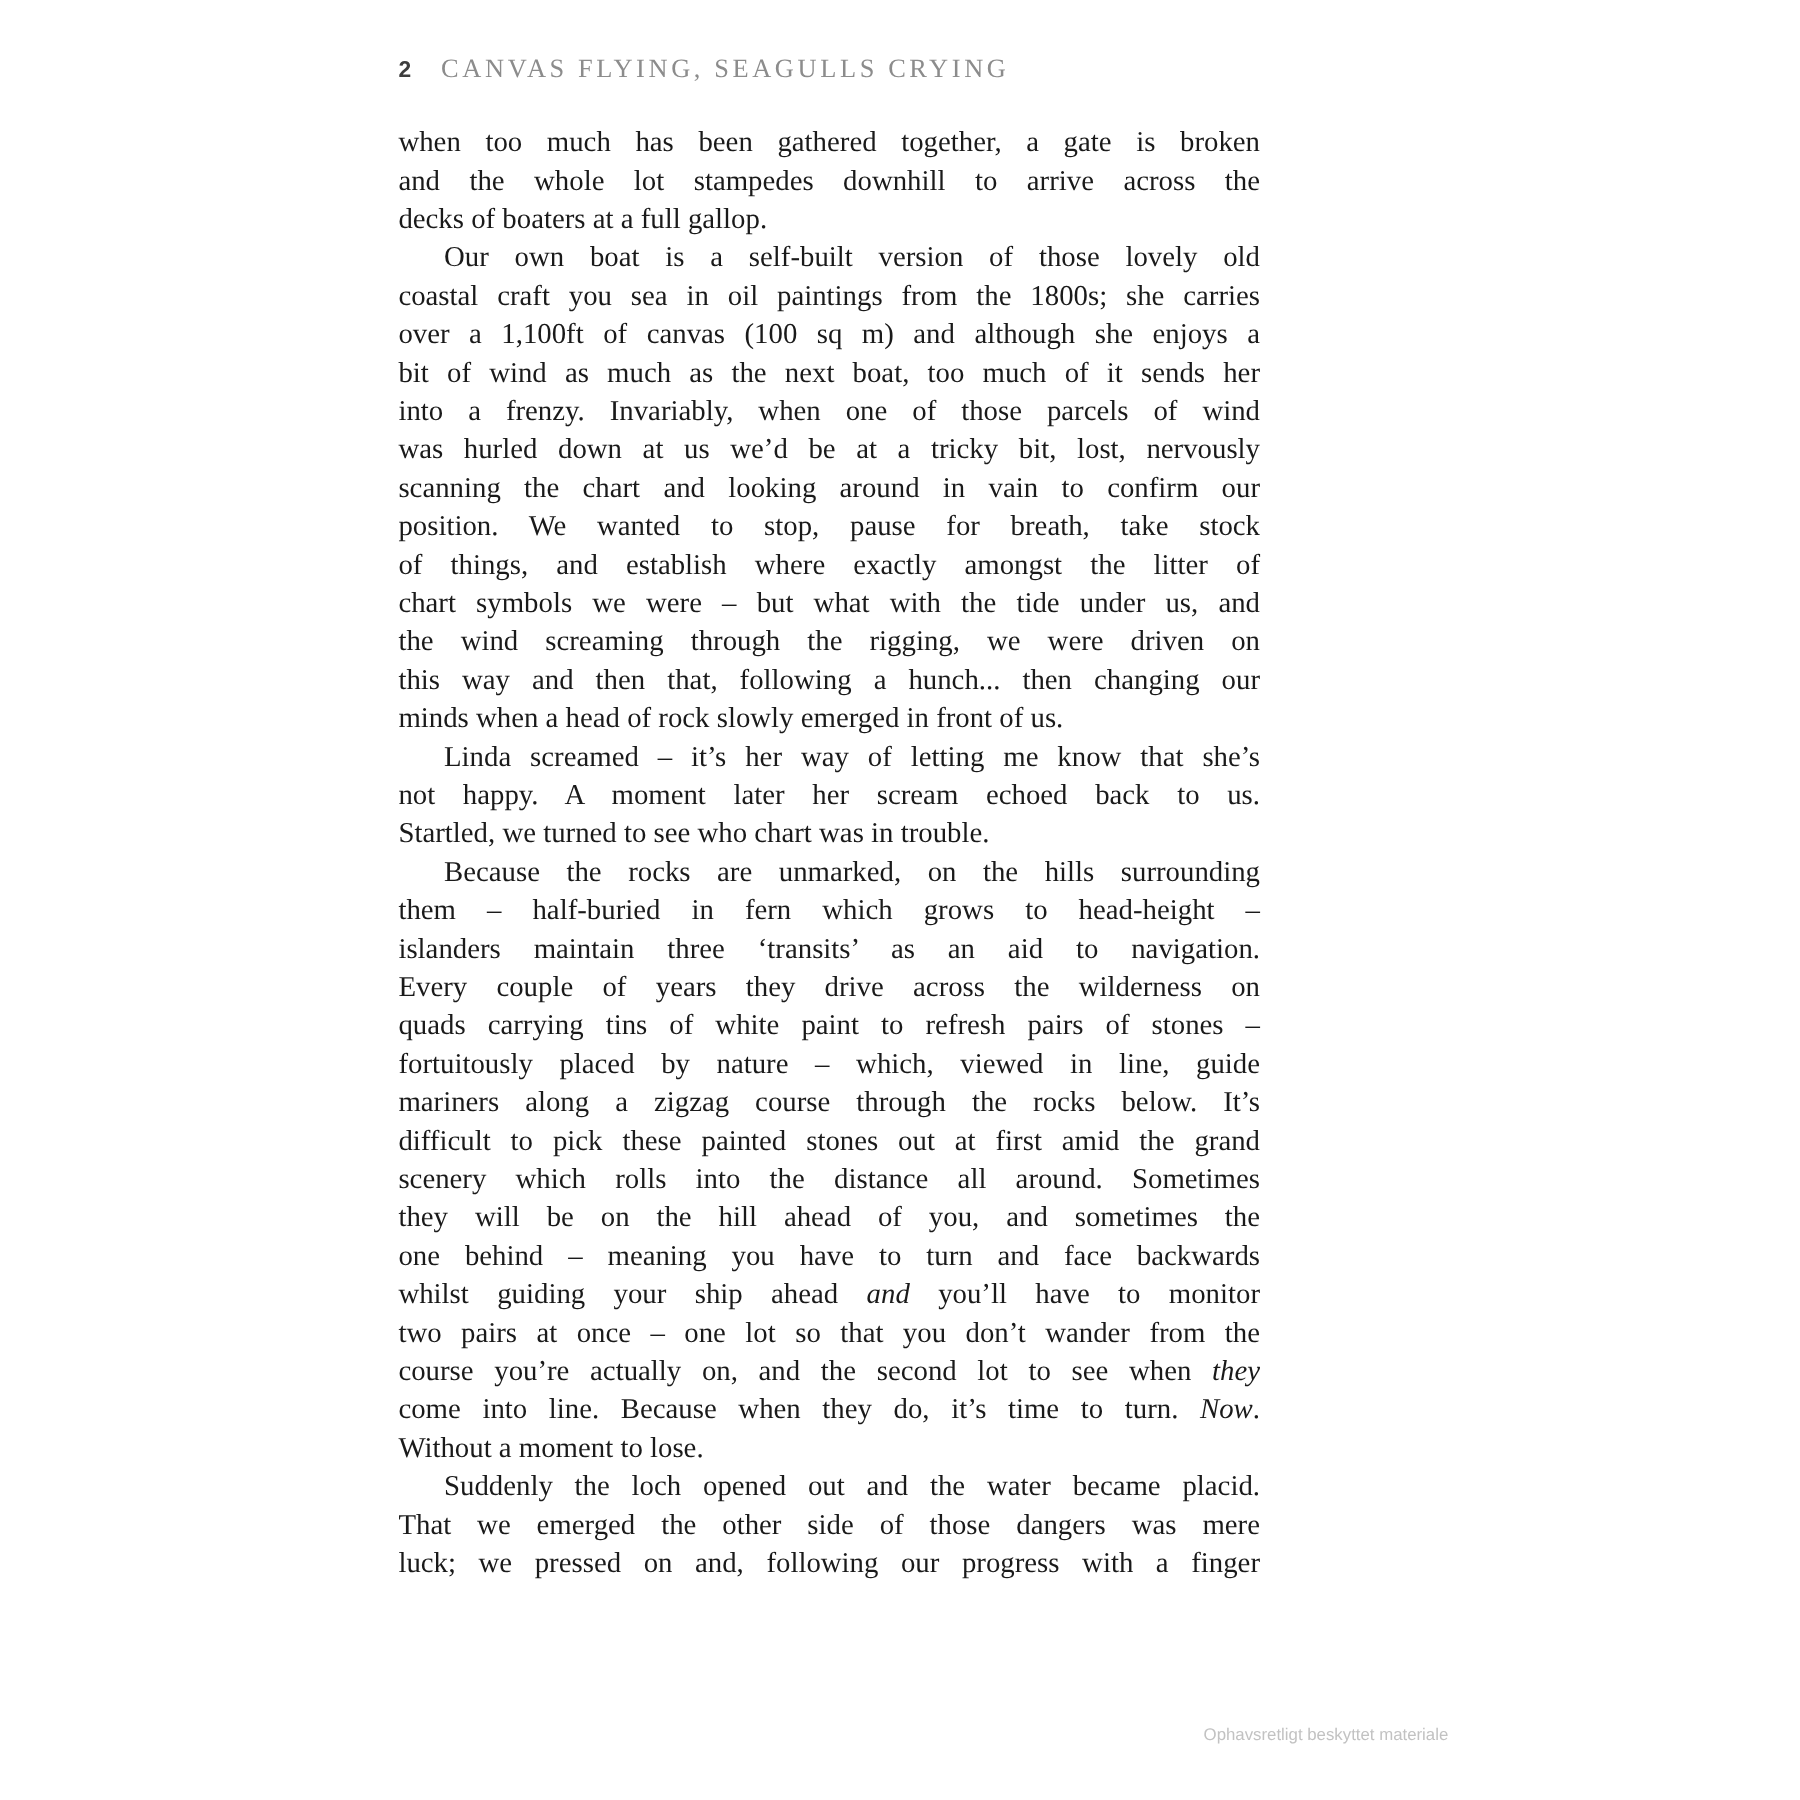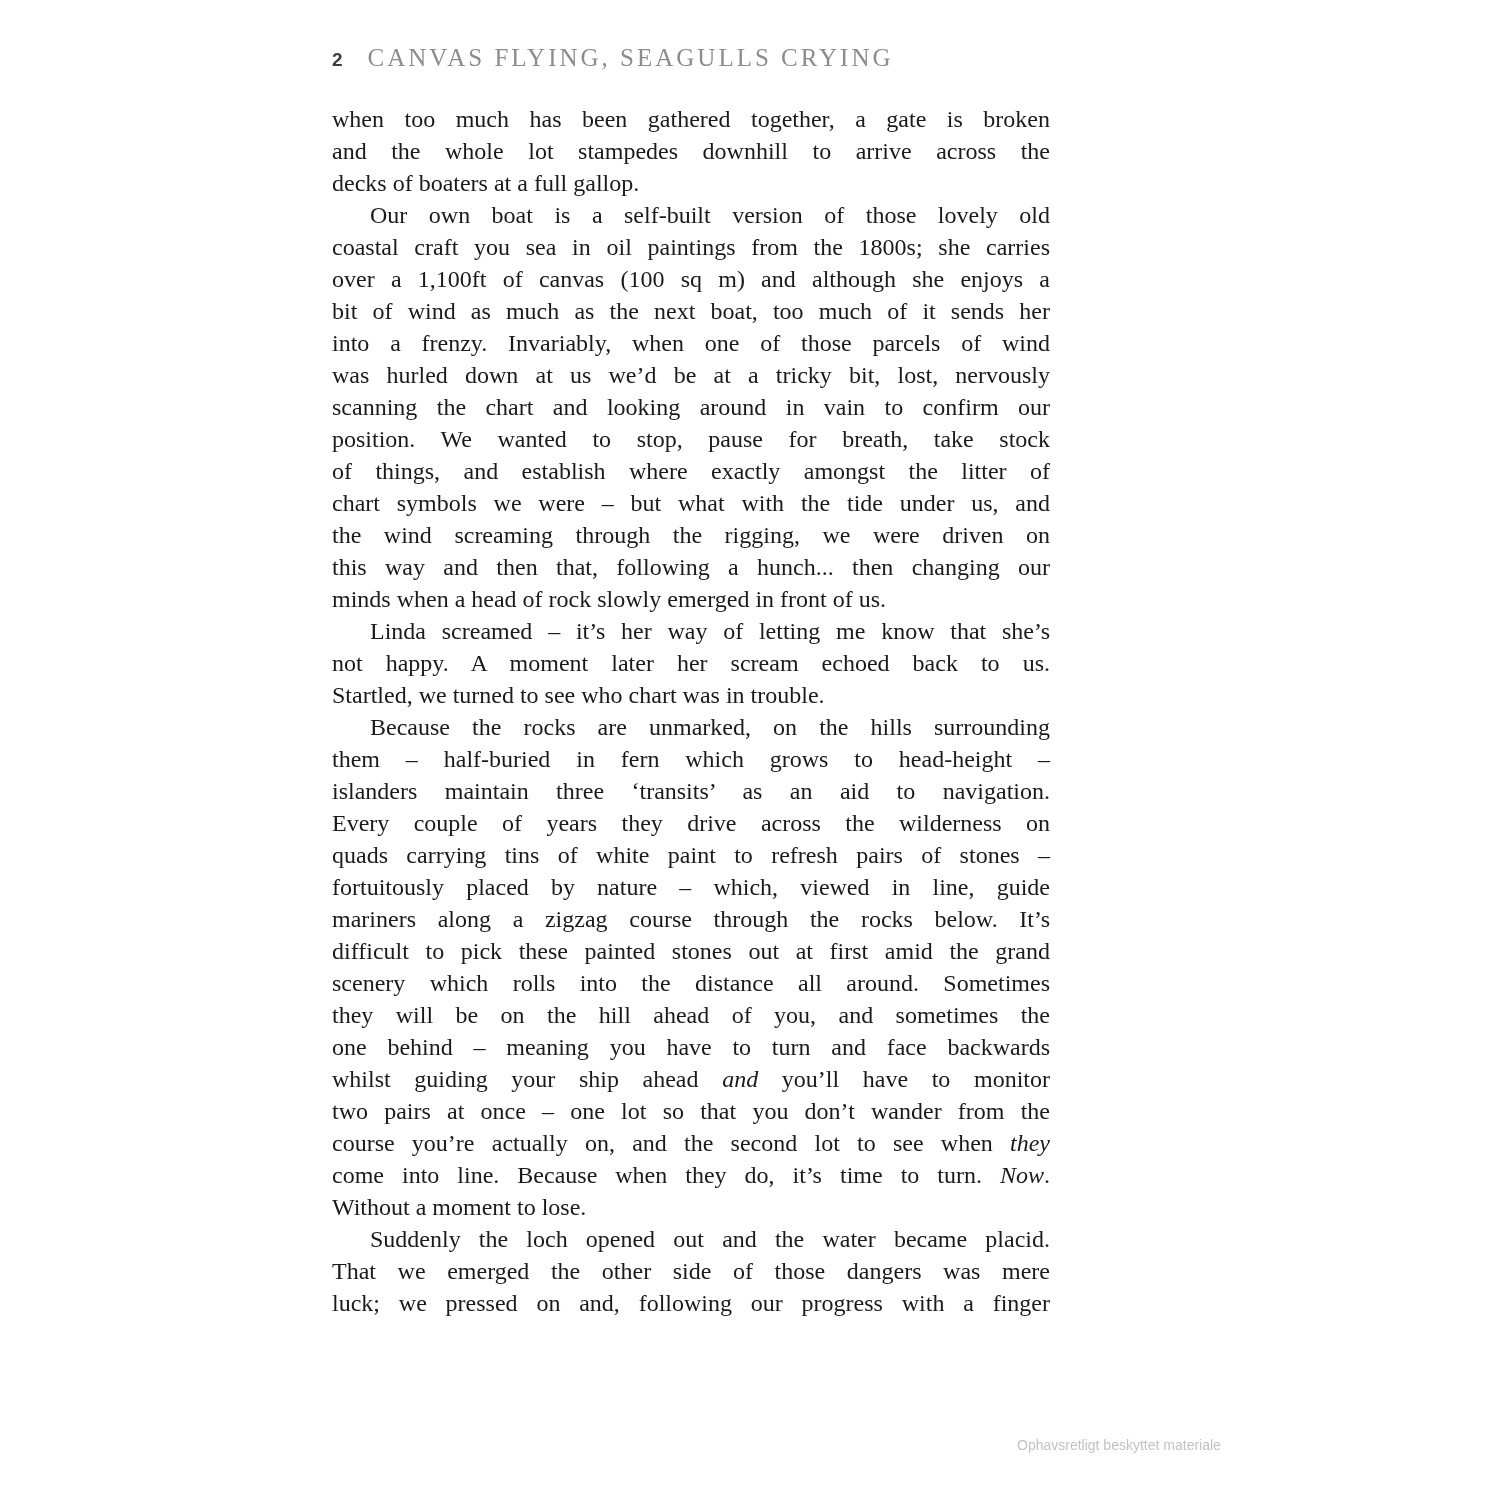--- a/index.html
+++ b/index.html
@@ -29,21 +29,21 @@
     white-space: nowrap;
   }
   .page-number {
     font-family: "Liberation Sans", sans-serif;
     font-weight: bold;
     font-size: 19px;
     color: #3d3d3d;
   }
   .running-title {
     font-family: "Liberation Serif", "DejaVu Serif", serif;
-    font-size: 25px;
+    font-size: 22px;
     letter-spacing: 3px;
     color: #8c8c8c;
   }
   .body-text {
     position: absolute;
     left: 332px;
     top: 103px;
     width: 718px;
     font-size: 24px;
     line-height: 32px;
@@ -67,21 +67,20 @@
   .line em {
     font-family: inherit;
   }
   .copyright {
     position: absolute;
     left: 1003px;
     top: 1437px;
     font-family: "Liberation Sans", sans-serif;
     font-size: 14px;
     color: #c2c2c2;
-    margin-left: 14px;
   }
 </style>
 </head>
 <body>
 
 <div class="page">
   <header class="running-header">
     <span class="page-number">2</span>
     <span class="running-title">CANVAS FLYING, SEAGULLS CRYING</span>
   </header>

